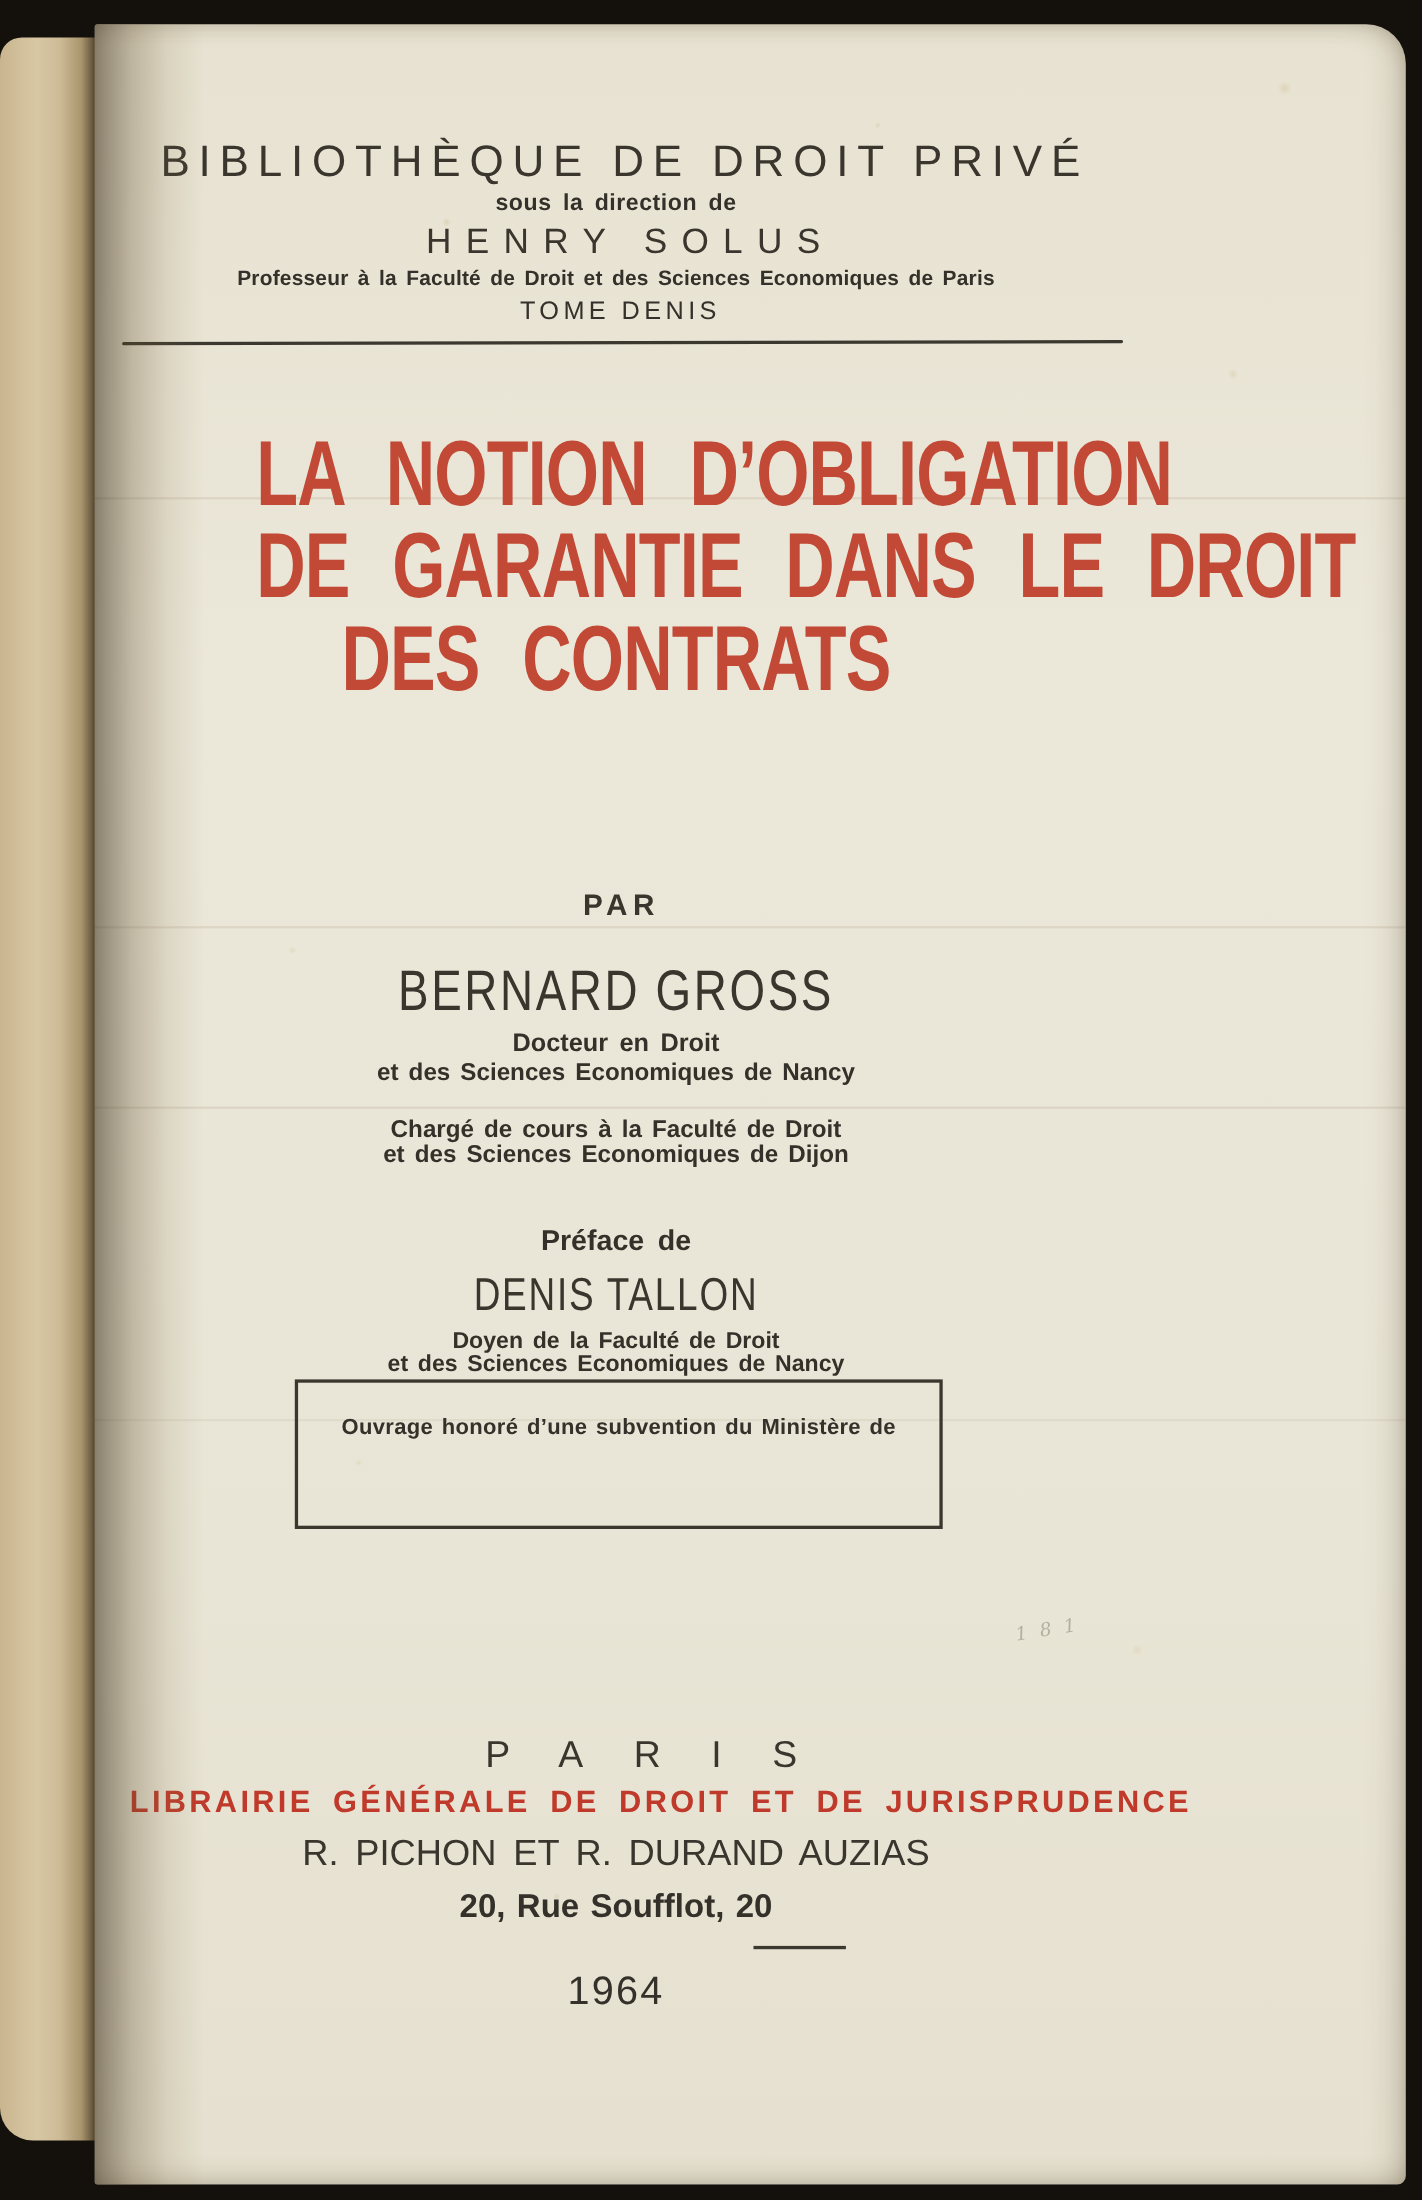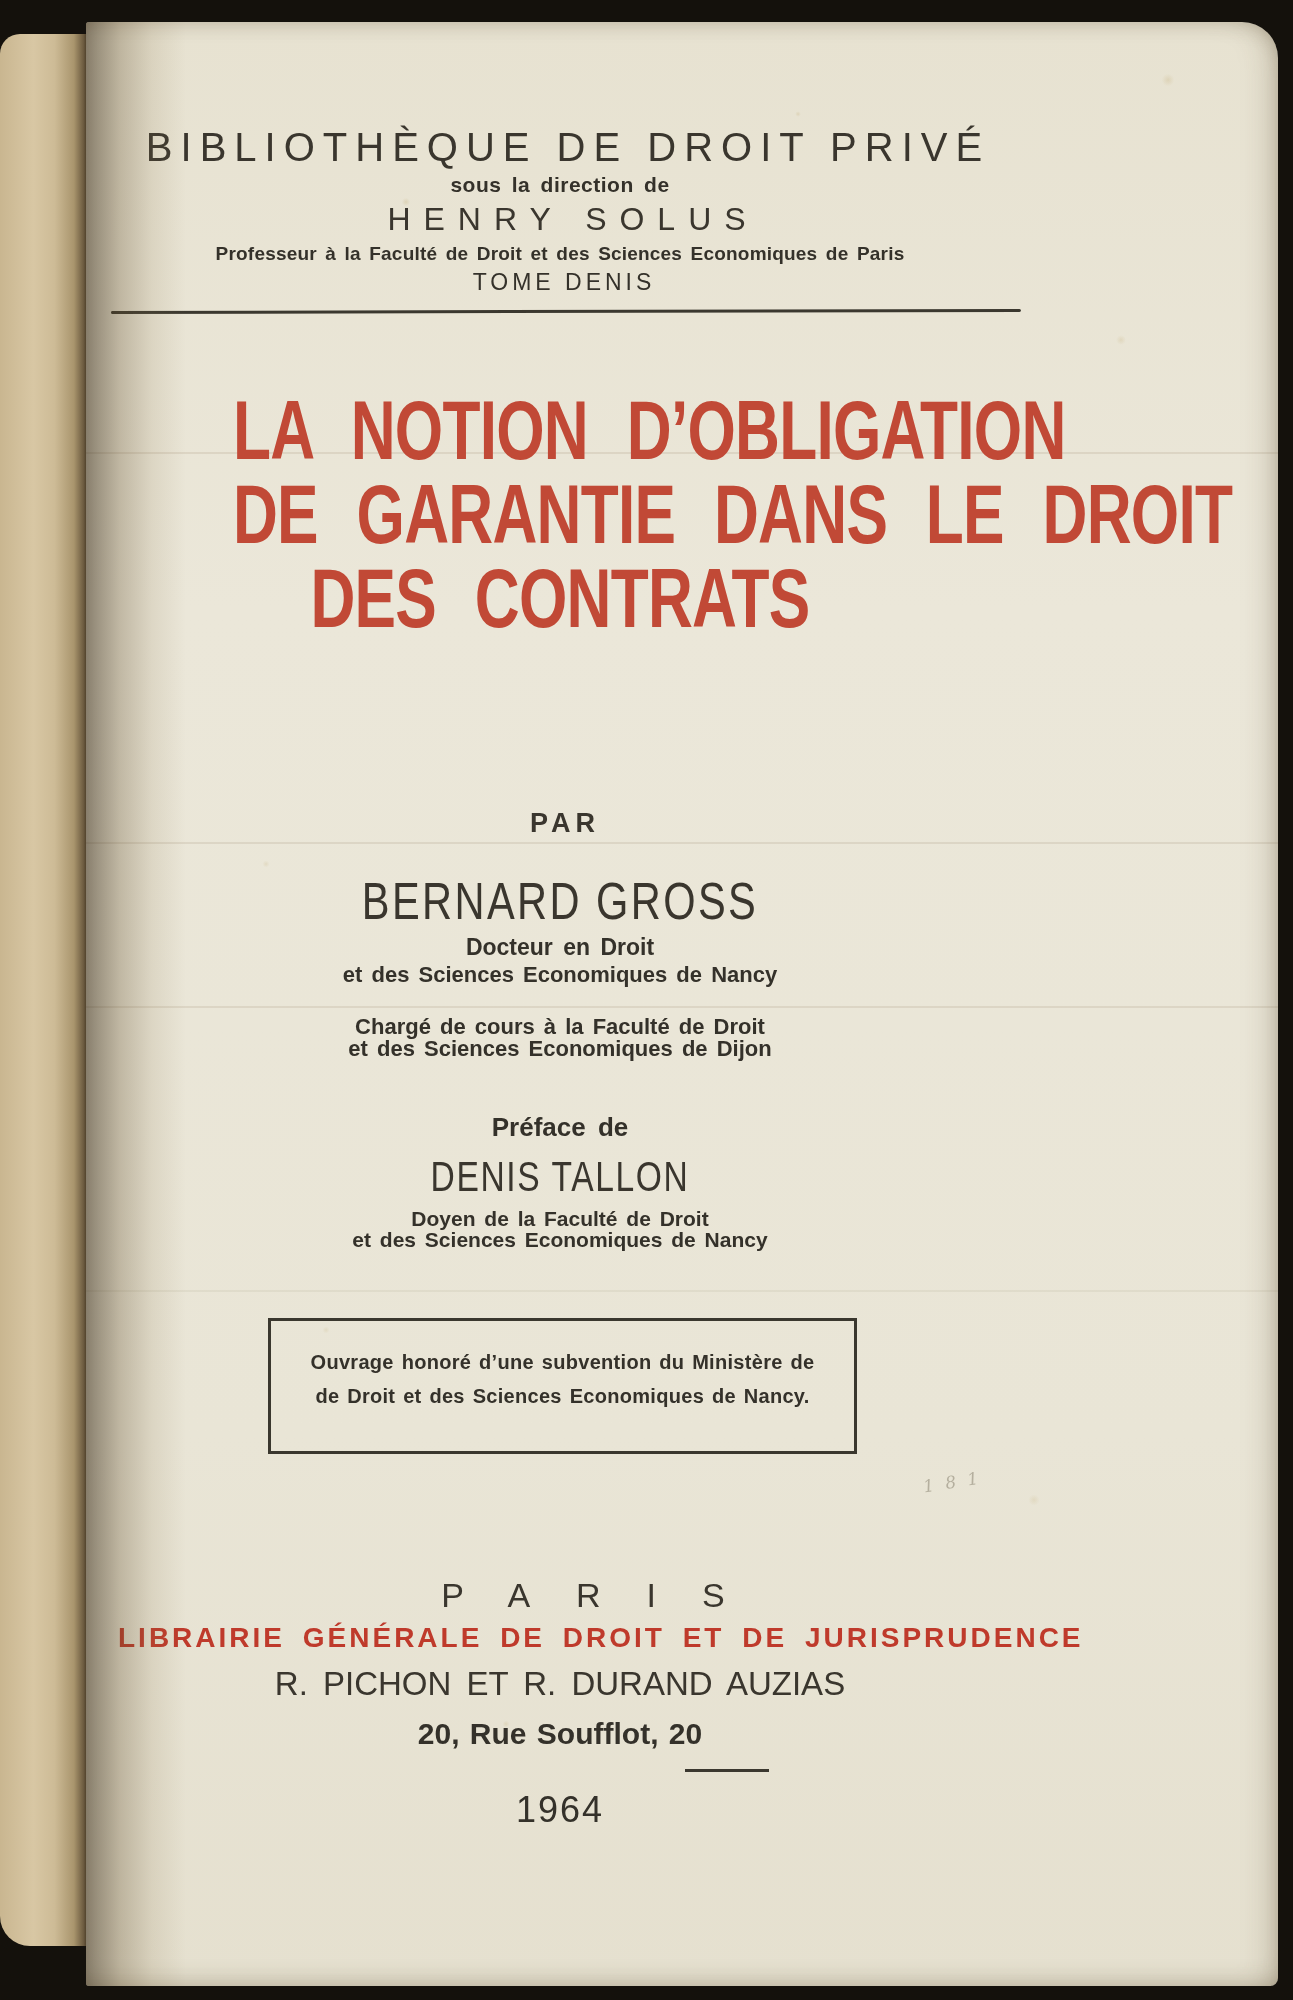--- a/index.html
+++ b/index.html
@@ -64,21 +64,21 @@
   .degree   { top:914px; font-size:23px; font-weight:bold; word-spacing:4px; }
   .cred1    { top:942px; font-size:22px; font-weight:bold; line-height:23px; word-spacing:3px; }
   .cred2    { top:994px; font-size:22px; font-weight:bold; line-height:23px; word-spacing:3px; }
 
   .preface-label { top:1092px; font-size:26px; font-weight:bold; word-spacing:5px; }
   .preface-name  { top:1134px; font-size:42px; letter-spacing:2px; white-space:nowrap;
                    transform:scaleX(.8); transform-origin:50% 0; color:#3a362e;}
   .preface-titles{ top:1186px; font-size:21px; font-weight:bold; line-height:23px; word-spacing:3px; }
 
   .award-box {
-    position:absolute; left:182px; top:1296px; width:589px; height:136px;
+    position:absolute; left:182px; top:1232px; width:589px; height:136px;
     border:3px solid #3a372e; box-sizing:border-box;
     text-align:center; color:#34312a;
   }
   .award-box .lines { margin-top:24px; font-size:20px; font-weight:bold; line-height:34px; letter-spacing:.3px; word-spacing:2px; }
 
   .pencil-mark {
     position:absolute; left:837px; top:1450px; font-family:"DejaVu Serif", serif;
     font-style:italic; font-size:17px; color:#6e6754; opacity:.42; transform:rotate(-9deg);
     letter-spacing:3px; width:auto !important; text-align:left !important;
   }
@@ -156,21 +156,20 @@
       <div class="city">PARIS</div>
       <div class="publisher">LIBRAIRIE GÉNÉRALE DE DROIT ET DE JURISPRUDENCE</div>
       <div class="printers">R. PICHON ET R. DURAND AUZIAS</div>
       <div class="address">20, Rue Soufflot, 20</div>
       <div class="year">1964</div>
     </div>
 
     <div class="award-box">
       <div class="lines">
         <div>Ouvrage honoré d’une subvention du Ministère de</div>
-        <div>de Droit et des Sciences Economiques de Nancy.</div>
       </div>
     </div>
 
     <div class="pencil-mark">1 8 1</div>
 
     <div class="imprint-rule"></div>
   </div>
 
   <div class="gutter"></div>
 

